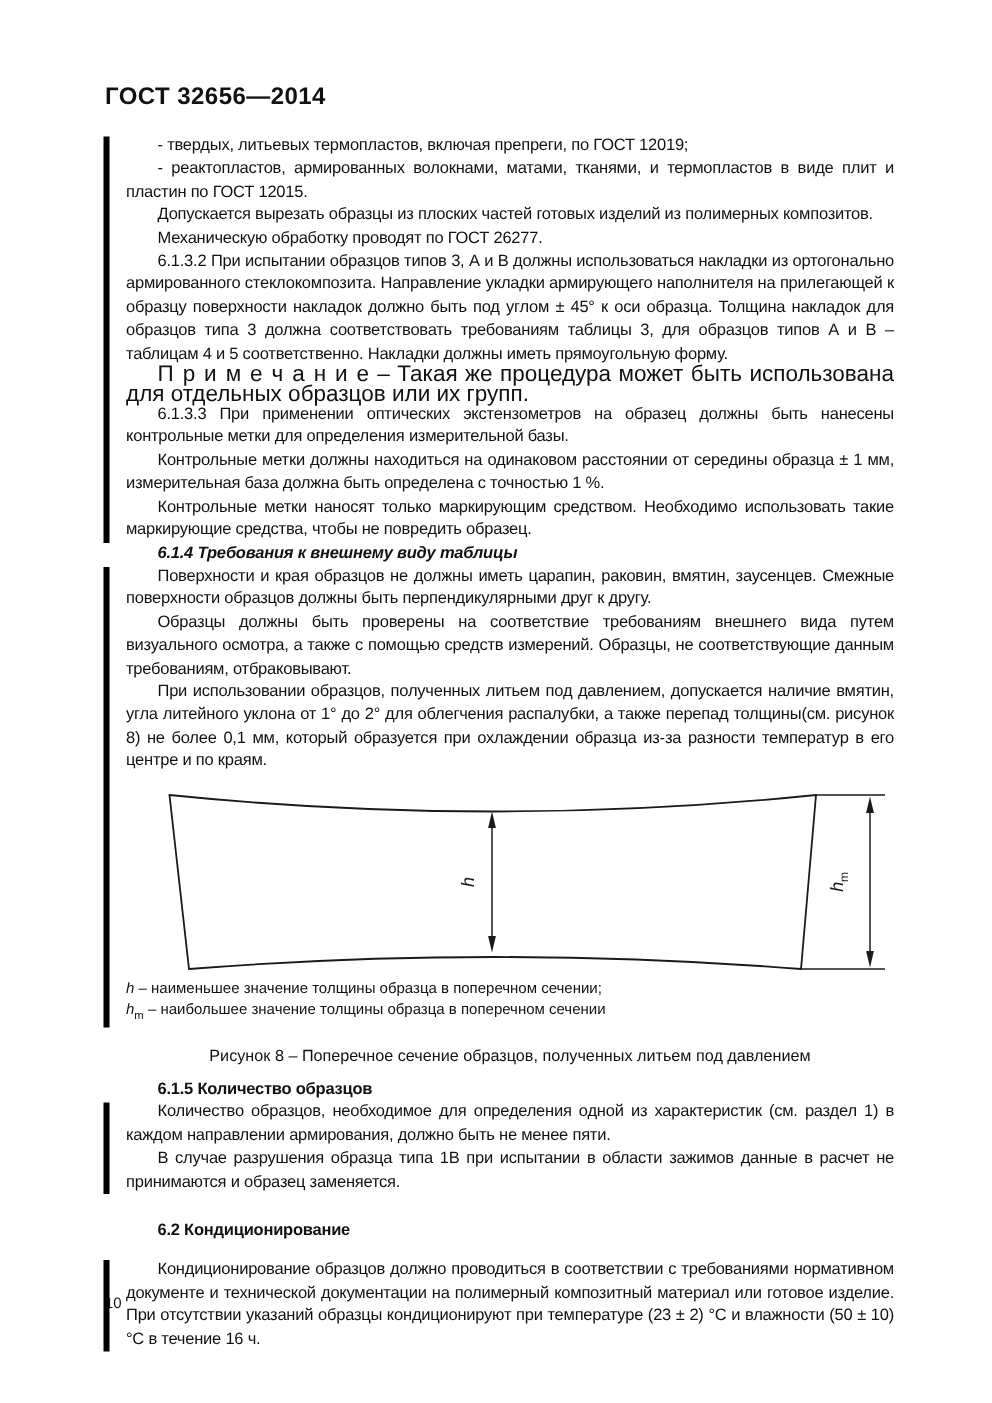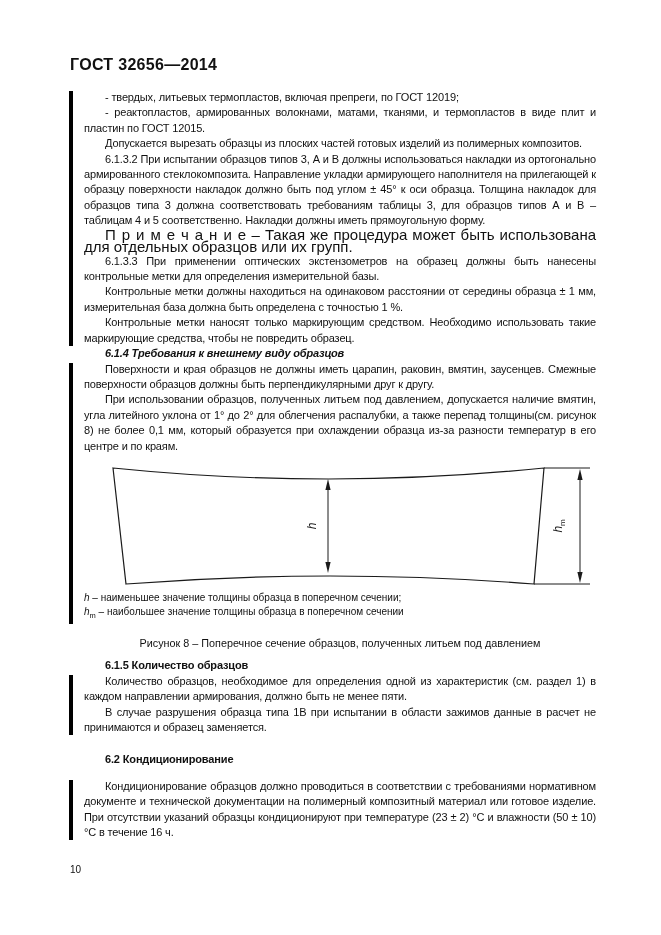--- a/index.html
+++ b/index.html
@@ -67,32 +67,34 @@
 
   <div class="gost-header">ГОСТ 32656—2014</div>
 
   <div class="content">
 
     <div class="group">
       <div class="change-bar"></div>
       <p>- твердых, литьевых термопластов, включая препреги, по ГОСТ 12019;</p>
       <p>- реактопластов, армированных волокнами, матами, тканями, и термопластов в виде плит и пластин по ГОСТ 12015.</p>
       <p>Допускается вырезать образцы из плоских частей готовых изделий из полимерных композитов.</p>
+      <p>Механическую обработку проводят по ГОСТ 26277.</p>
       <p>6.1.3.2 При испытании образцов типов 3, А и В должны использоваться накладки из ортогонально армированного стеклокомпозита. Направление укладки армирующего наполнителя на прилегающей к образцу поверхности накладок должно быть под углом ± 45° к оси образца. Толщина накладок для образцов типа 3 должна соответствовать требованиям таблицы 3, для образцов типов А и В – таблицам 4 и 5 соответственно. Накладки должны иметь прямоугольную форму.</p>
       <p class="note"><span class="note-label">П р и м е ч а н и е</span> <span>– Такая же процедура может быть использована для отдельных образцов или их групп.</span></p>
       <p>6.1.3.3 При применении оптических экстензометров на образец должны быть нанесены контрольные метки для определения измерительной базы.</p>
       <p>Контрольные метки должны находиться на одинаковом расстоянии от середины образца ± 1 мм, измерительная база должна быть определена с точностью 1 %.</p>
       <p>Контрольные метки наносят только маркирующим средством. Необходимо использовать такие маркирующие средства, чтобы не повредить образец.</p>
     </div>
 
-    <p class="hd-italic">6.1.4 Требования к внешнему виду образцов</p>
+    <p class="hd-italic">6.1.4 Требования к внешнему виду таблицы</p>
 
     <div class="group">
       <div class="change-bar"></div>
       <p>Поверхности и края образцов не должны иметь царапин, раковин, вмятин, заусенцев. Смежные поверхности образцов должны быть перпендикулярными друг к другу.</p>
+      <p>Образцы должны быть проверены на соответствие требованиям внешнего вида путем визуального осмотра, а также с помощью средств измерений. Образцы, не соответствующие данным требованиям, отбраковывают.</p>
       <p>При использовании образцов, полученных литьем под давлением, допускается наличие вмятин, угла литейного уклона от 1° до 2° для облегчения распалубки, а также перепад толщины(см. рисунок 8) не более 0,1 мм, который образуется при охлаждении образца из-за разности температур в его центре и по краям.</p>
 
       <div class="figure-wrap">
         <svg width="512" height="128" viewBox="0 0 512 128">
           <g fill="none" stroke="#1a1a1a" stroke-width="1.2">
             <path d="M 29,5 Q 245,27 460,5 L 450,121 Q 246,105 42,121 Z"></path>
           </g>
           <g fill="none" stroke="#1a1a1a" stroke-width="1">
             <line x1="460" y1="5" x2="506" y2="5"></line>
             <line x1="450" y1="121" x2="506" y2="121"></line>

